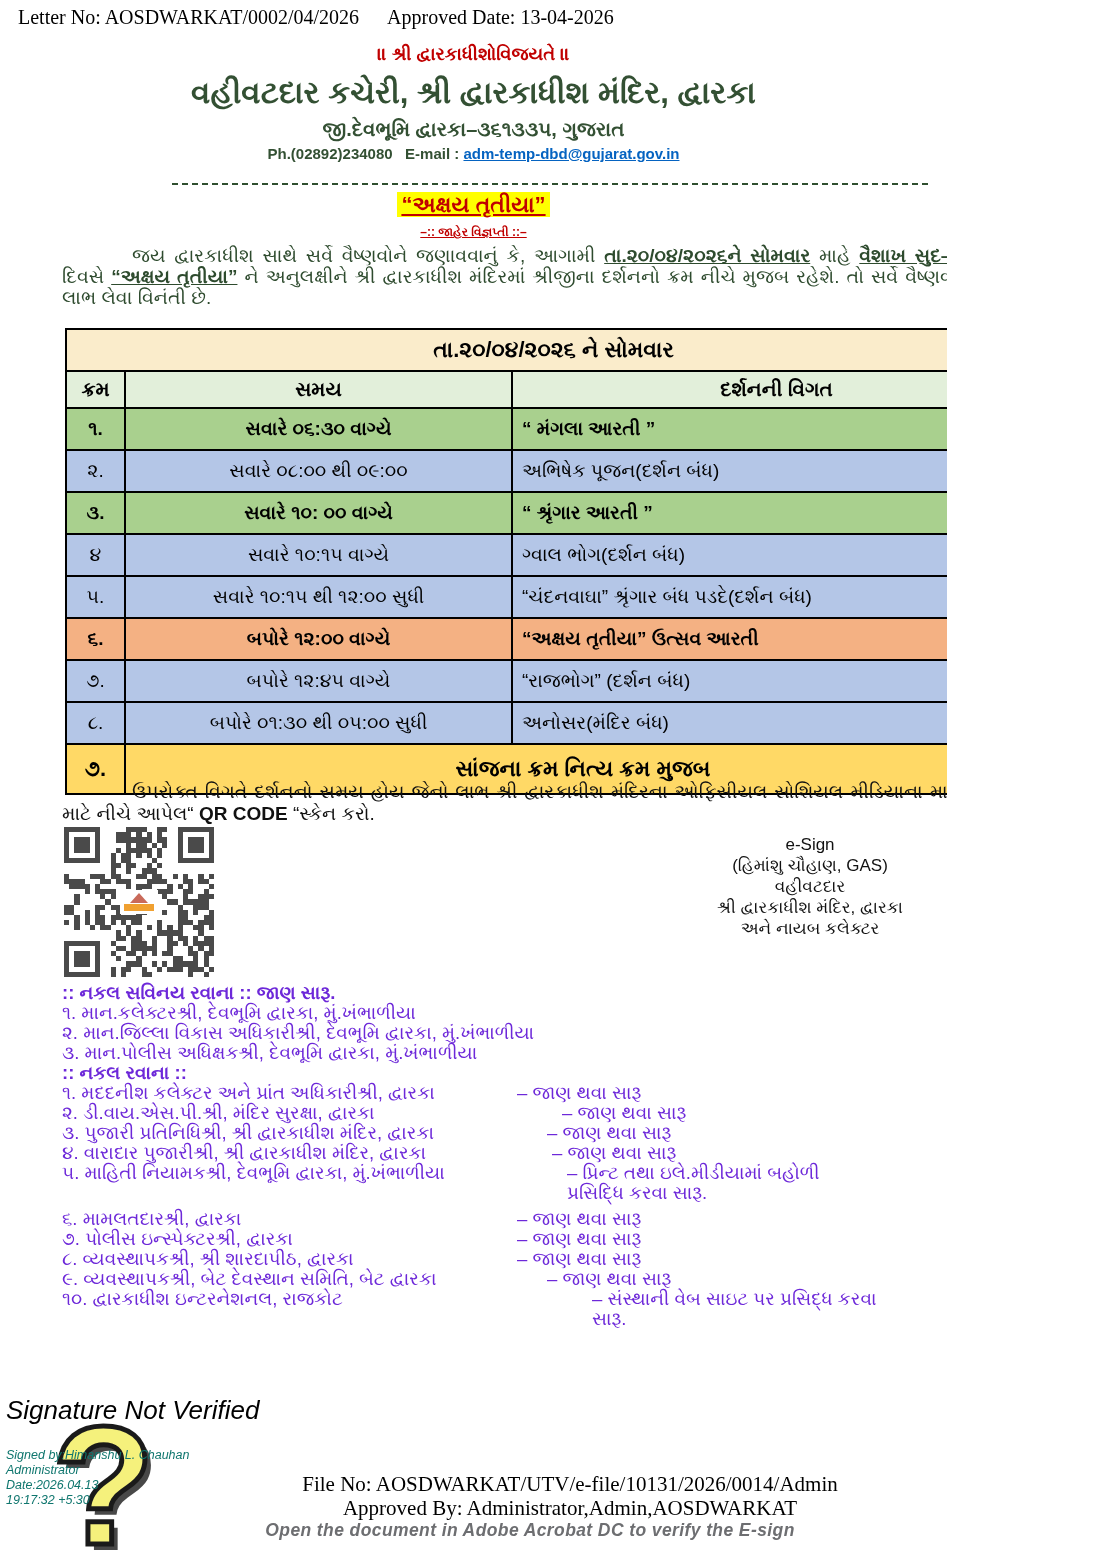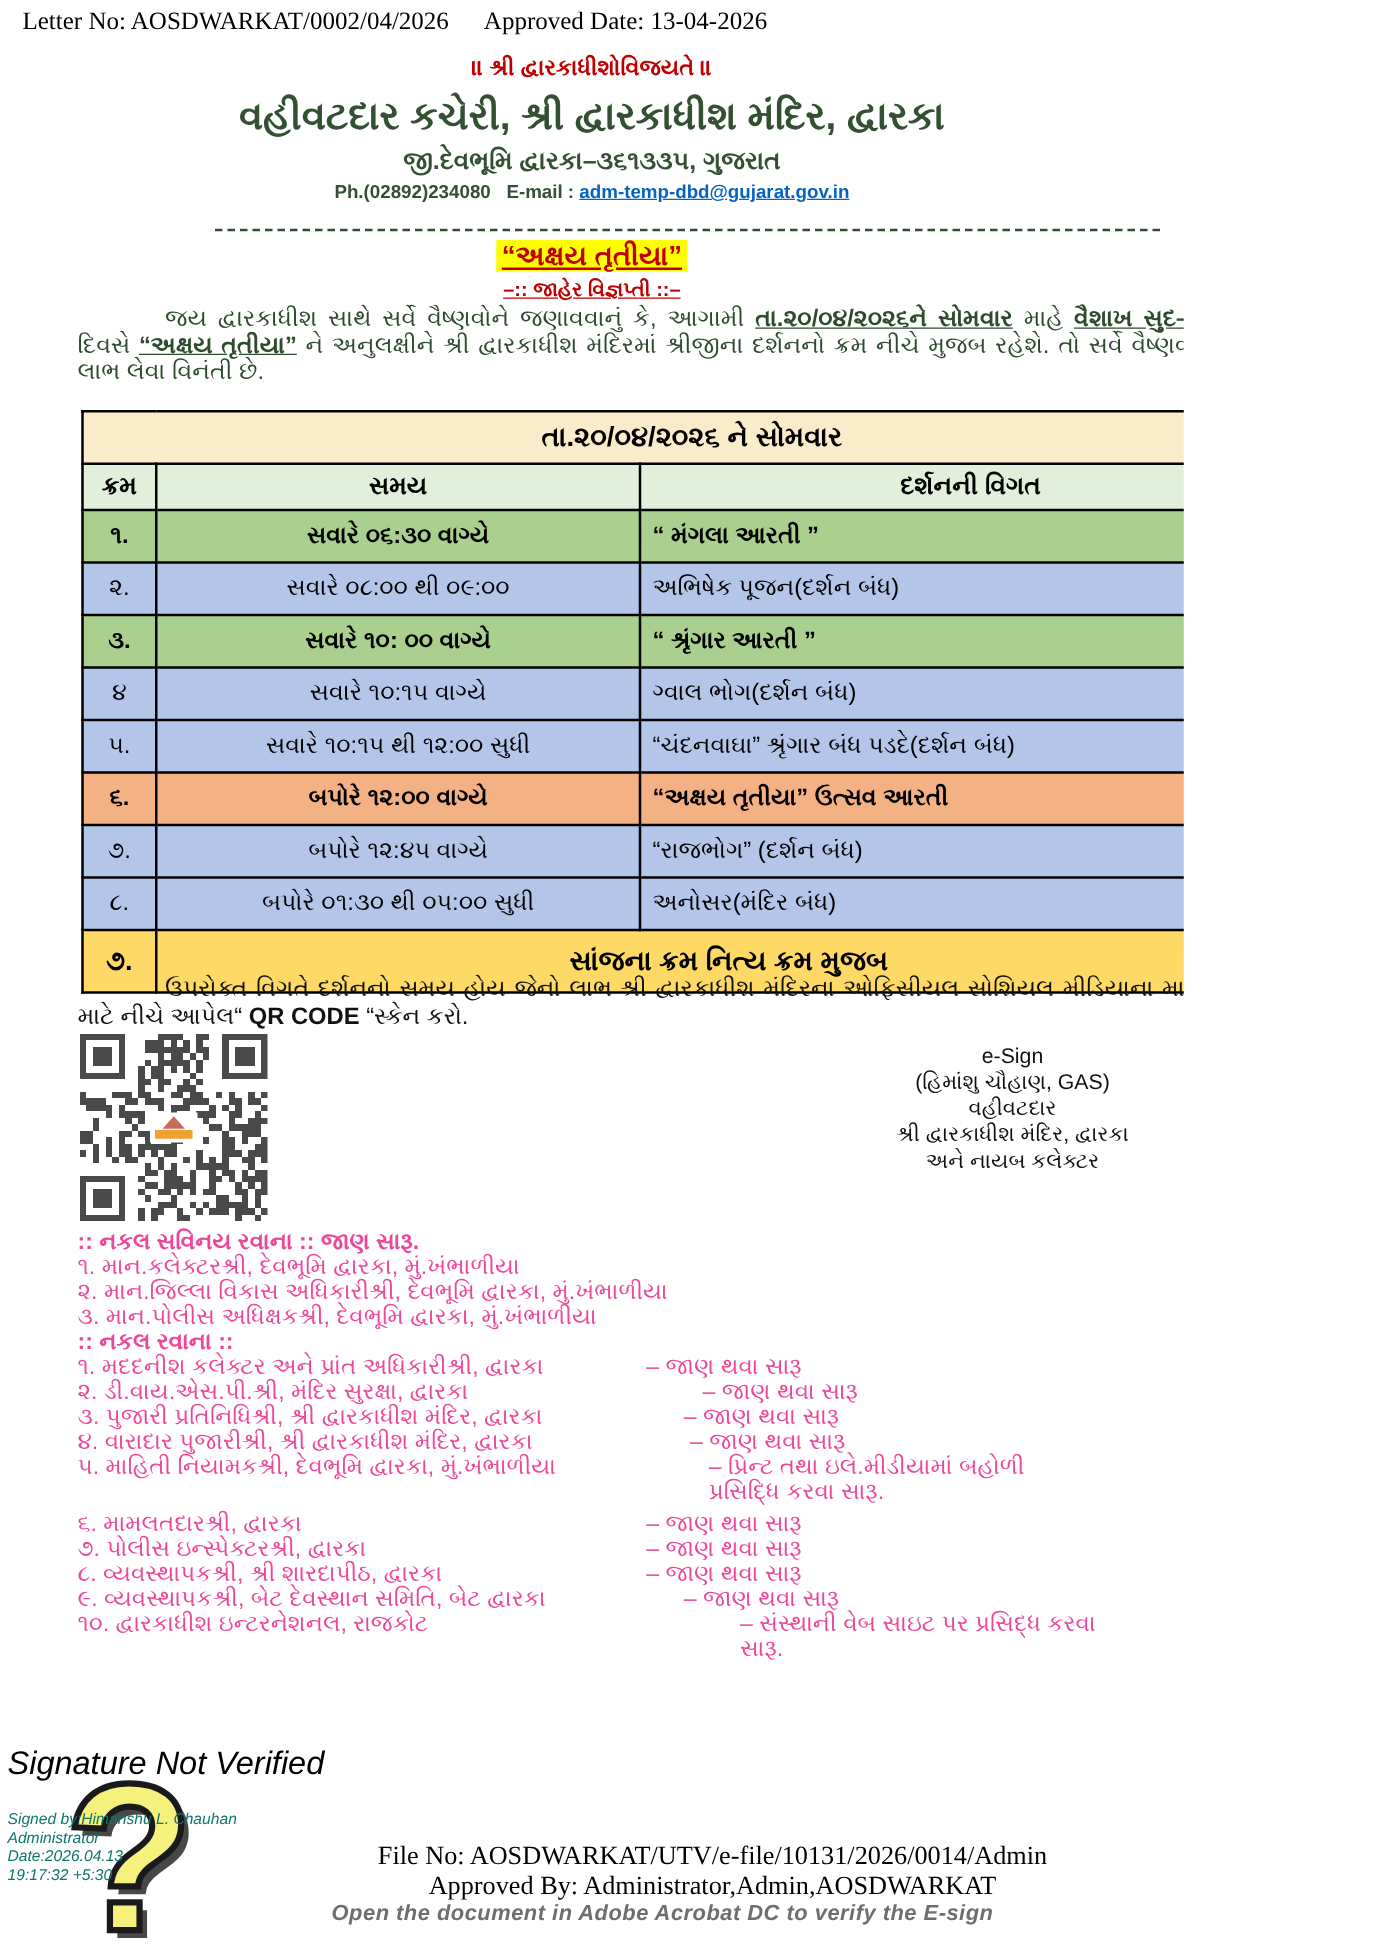--- a/index.html
+++ b/index.html
@@ -17,21 +17,21 @@
   .office-title{color:#335033;font-size:31px;font-weight:bold;margin-top:10px;}
   .address{color:#335033;font-size:20px;font-weight:bold;margin-top:7px;}
   .contact{color:#335033;font-size:15px;font-weight:bold;margin-top:4px;}
   .contact .email{color:#0563c1;text-decoration:underline;}
   .dashline{position:absolute;top:183px;left:172px;width:756px;border-top:2px dashed #2f4f2f;}
 
   
   .notice-head{position:absolute;top:193px;left:0;width:100%;text-align:center;line-height:24px;}
   .highlight{background:#ffff00;color:#c00000;font-weight:bold;font-size:22px;
              text-decoration:underline;padding:0 4px;}
-  .subtitle{color:#c00000;font-weight:bold;font-size:16px;text-decoration:underline;margin-top:1px;}
+  .subtitle{color:#c00000;font-weight:bold;font-size:12px;text-decoration:underline;margin-top:1px;}
 
   
   .intro{position:absolute;top:245px;left:62px;width:980px;font-size:19px;line-height:21px;
          color:#2e4b2e;text-align:justify;text-indent:70px;}
   .bu{font-weight:bold;text-decoration:underline;}
 
   
   table.schedule{position:absolute;top:328px;left:65px;width:977px;border-collapse:collapse;}
   table.schedule td{border:2px solid #000;color:#000;margin-top:10px;}
   .t-title{background:#faeccb;font-size:22px;font-weight:bold;text-align:center;height:38px;}
@@ -57,21 +57,21 @@
            background:#fff;display:flex;flex-direction:column;align-items:center;justify-content:center;}
   .qr-logo .tri{width:0;height:0;border-left:9px solid transparent;border-right:9px solid transparent;
                 border-bottom:10px solid #c96a5a;}
   .qr-logo .bar{width:30px;height:7px;background:#f0a030;margin-top:1px;}
 
   
   .esign{position:absolute;top:834px;left:655px;width:310px;text-align:center;font-size:17px;
          line-height:21px;color:#111;}
 
   
-  .copies{position:absolute;top:983px;left:62px;width:990px;font-size:18.5px;line-height:20px;color:#ec4899;}
+  .copies{position:absolute;top:983px;left:62px;width:990px;font-size:18.5px;line-height:20px;color:#6d28d9;}
   .copies .head{font-weight:bold;}
   .g2row{display:flex;}
   .g2row .item{width:455px;flex:0 0 auto;}
   .g2row .remark{white-space:pre-line;}
   .pl30{padding-left:30px;} .pl35{padding-left:35px;} .pl45{padding-left:45px;}
   .pl50{padding-left:50px;} .pl75{padding-left:75px;}
   .gap-before{margin-top:6px;}
 
   
   .sig-title{position:absolute;top:1395px;left:6px;font-style:italic;font-size:26px;color:#000;z-index:3;}

